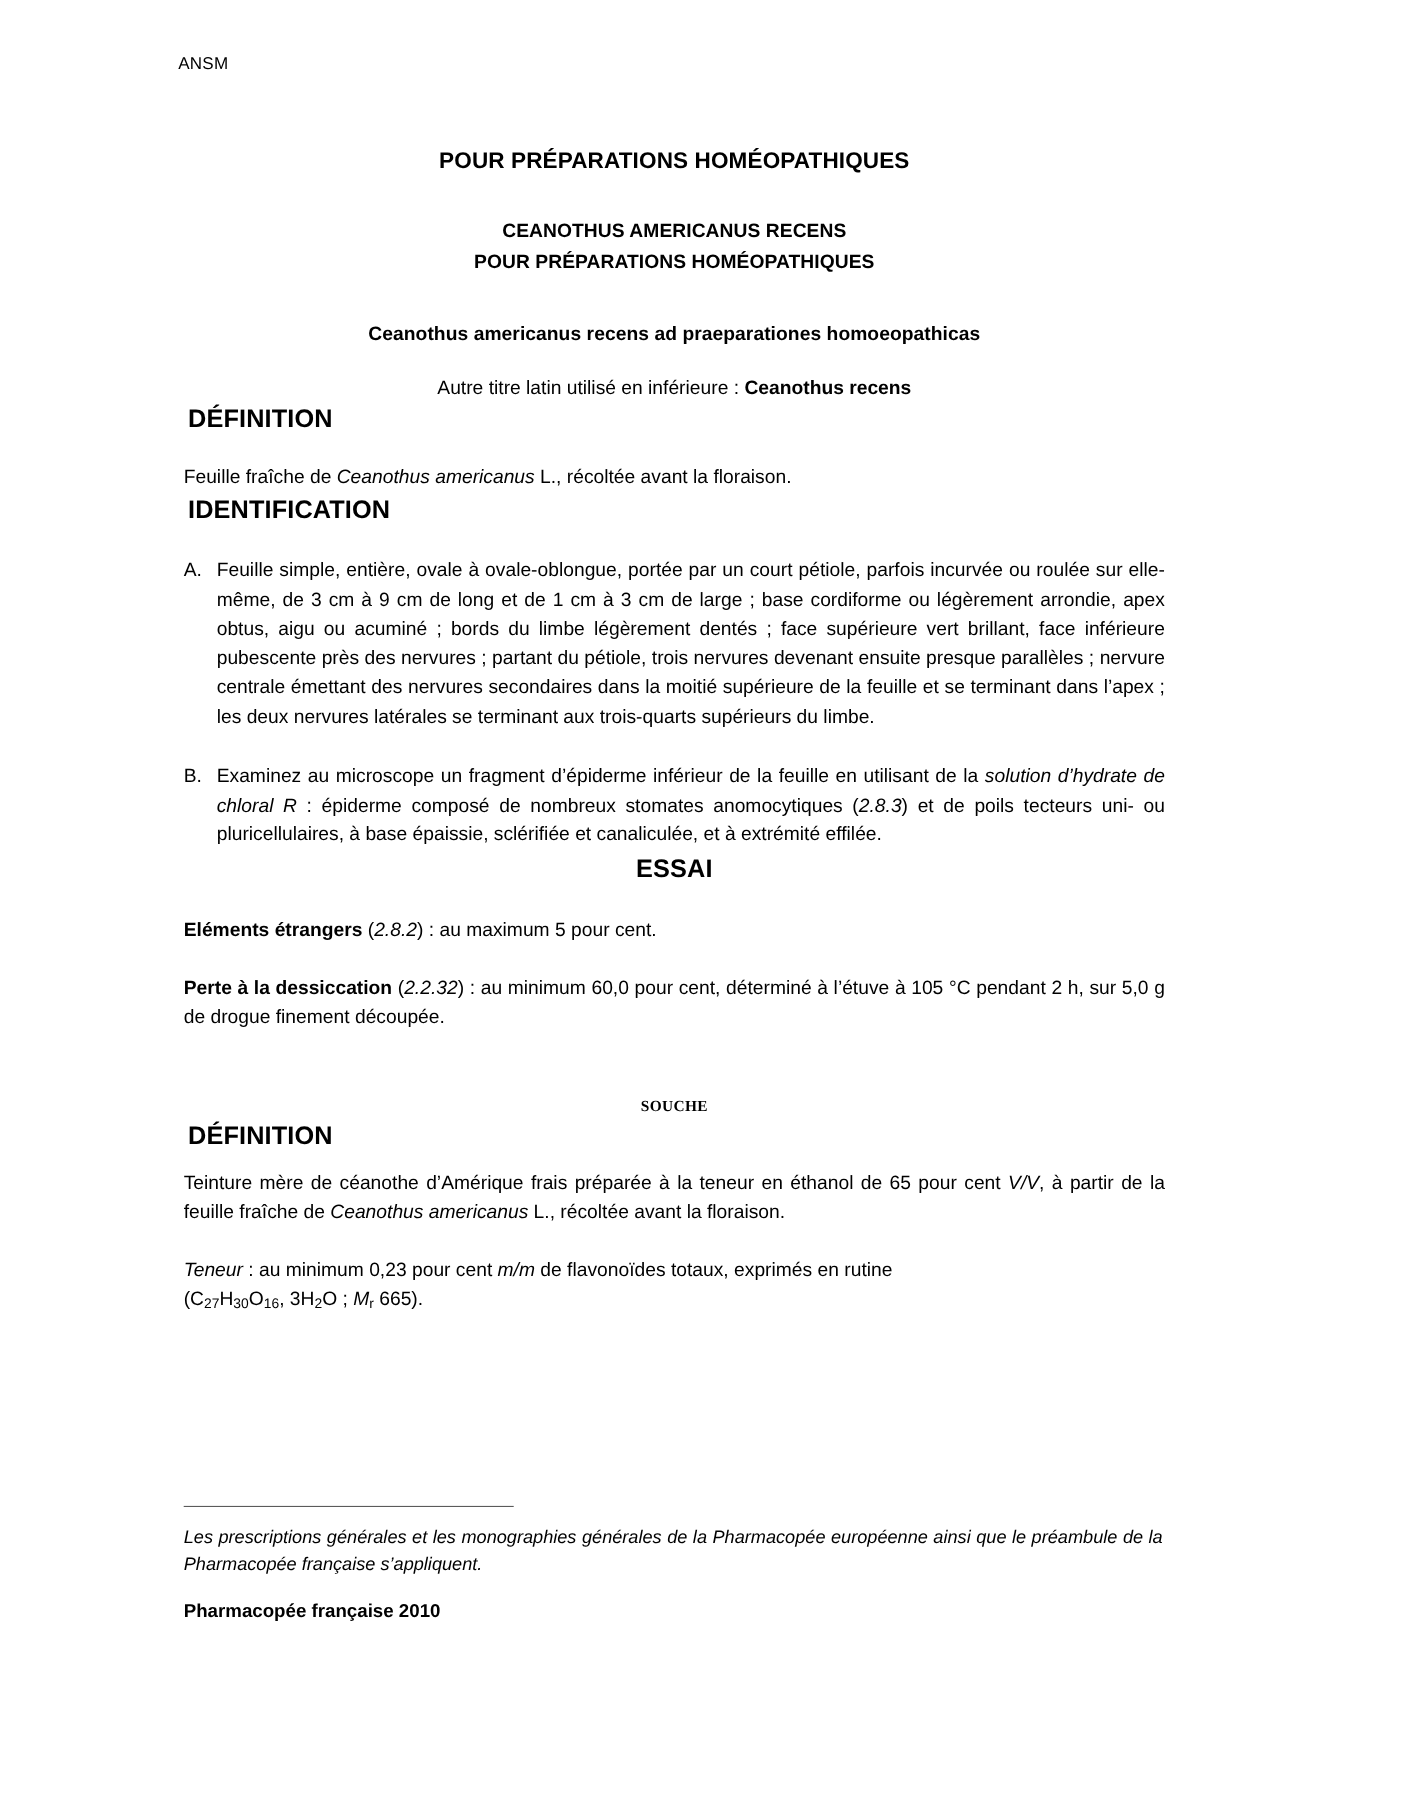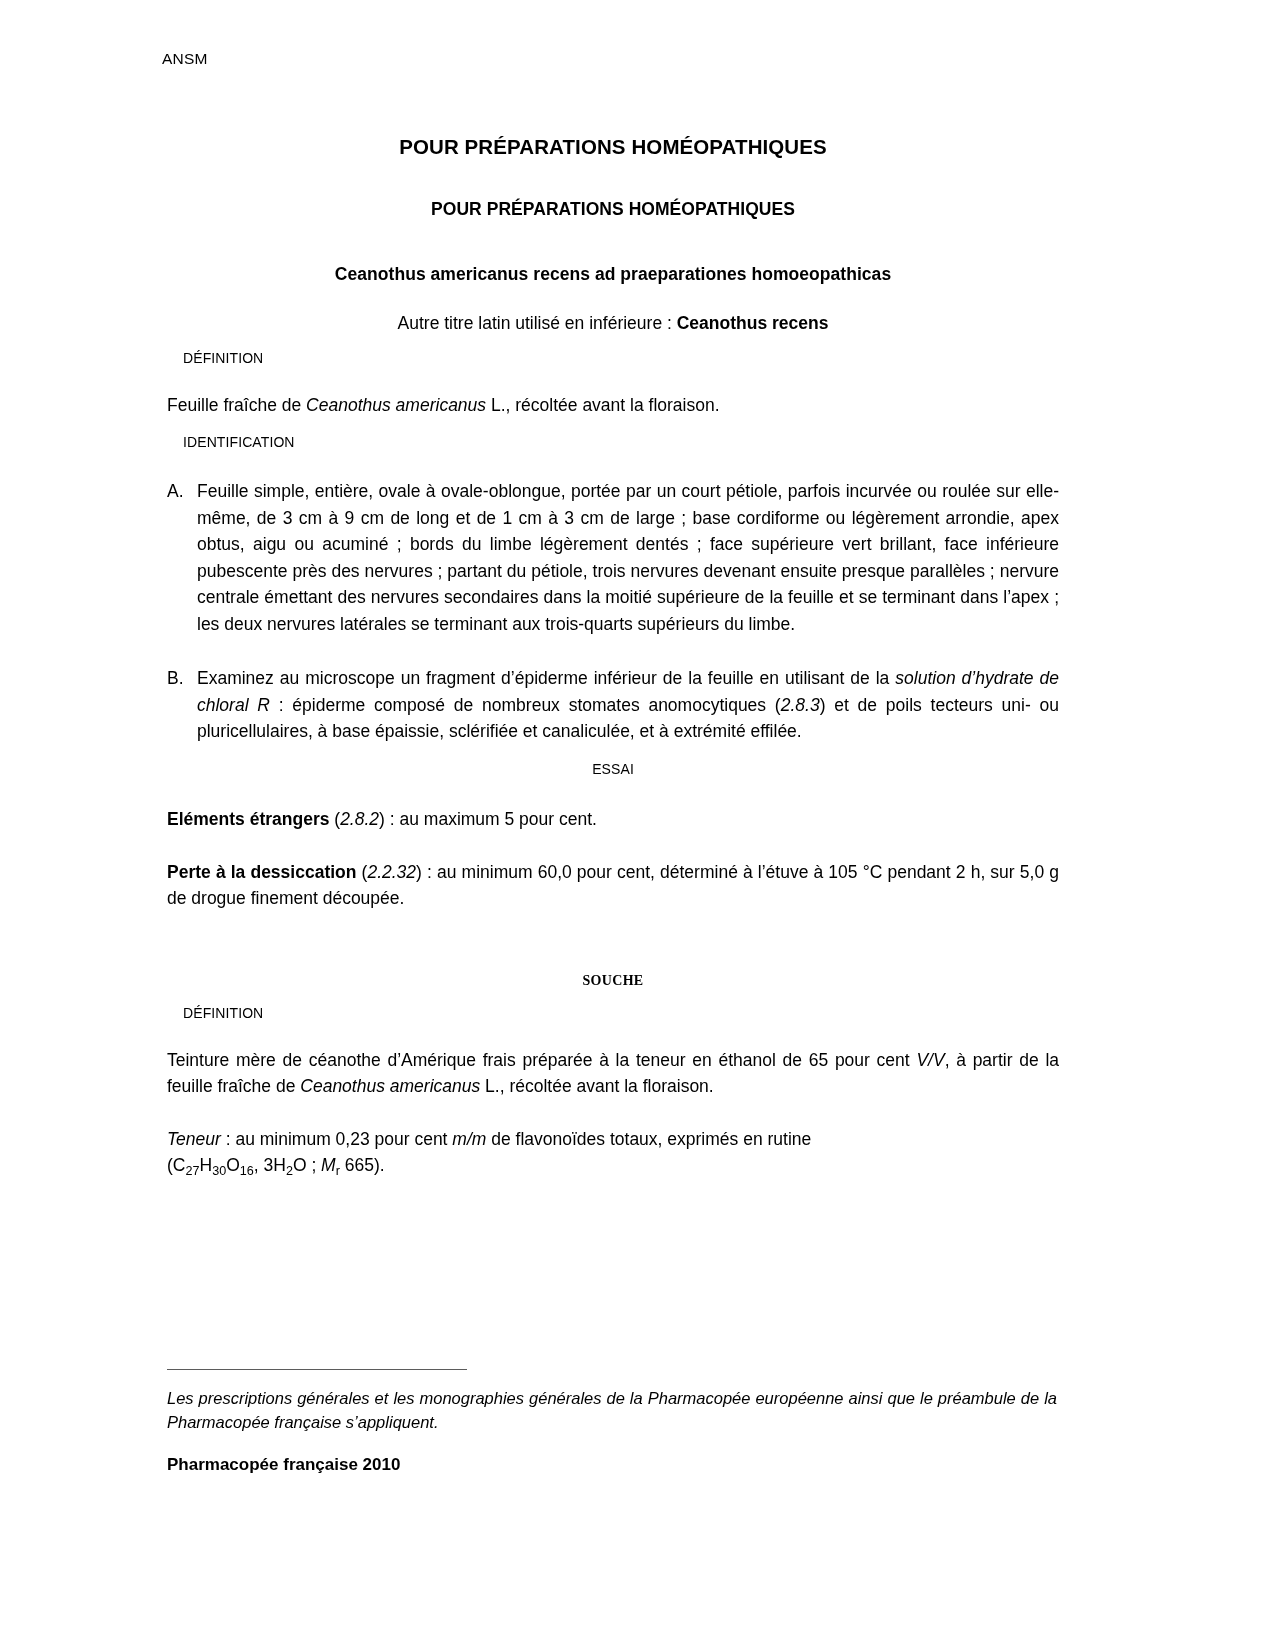--- a/index.html
+++ b/index.html
@@ -58,23 +58,23 @@
 
   .alt-title {
     text-align: center;
     font-size: 17.5px;
     margin-top: 28px;
   }
   .alt-title b { font-weight: bold; }
 
   
   h2.section {
-    font-size: 14px;
-    font-weight: normal;
-    margin: 16px;
+    font-size: 23px;
+    font-weight: bold;
+    margin: 4px;
     letter-spacing: 0.1px;
   }
   .sec-definition-1 { margin-top: 54px; }
   .sec-identification { margin-top: 57px; }
   .sec-essai { margin-top: 56px; text-align: center; }
   .sec-definition-2 { margin-top: 52px; }
 
   
   p.body {
     font-size: 17.5px;
@@ -104,21 +104,21 @@
 
   .souche {
     text-align: center;
     font-weight: bold;
     font-size: 14px;
     margin-top: 62px;
     letter-spacing: 0.3px;
     font-family: Liberation Serif, serif;
   }
 
-  p.teinture { margin-top: 26px; }
+  p.teinture { margin-top: 16px; }
   p.teneur { margin-top: 27px; }
 
   i, em { font-style: italic; }
   b, strong { font-weight: bold; }
 
   sub {
     font-size: 0.72em;
     vertical-align: -0.28em;
     line-height: 0;
   }
@@ -157,20 +157,21 @@
 
   <div class="running-head">ANSM</div>
 
   <div class="content">
 
     <div class="title-block">
       <span class="t-line">POUR PRÉPARATIONS HOMÉOPATHIQUES</span>
     </div>
 
     <div class="title-block latin-title">
+      <span class="t-line">CEANOTHUS AMERICANUS RECENS</span>
       <span class="t-line">POUR PRÉPARATIONS HOMÉOPATHIQUES</span>
     </div>
 
     <div class="latin-title" style="margin-top:40px;">Ceanothus americanus recens ad praeparationes homoeopathicas</div>
 
     <div class="alt-title">
       <span>Autre titre latin utilisé en inférieure : </span><b>Ceanothus recens</b>
     </div>
 
     <h2 class="section sec-definition-1">DÉFINITION</h2>

